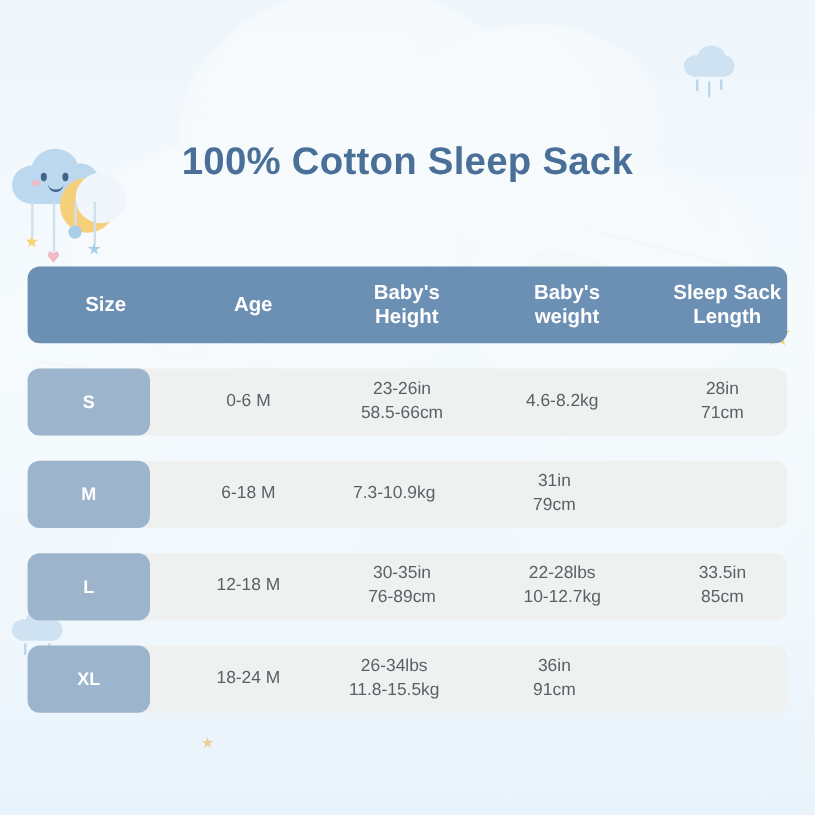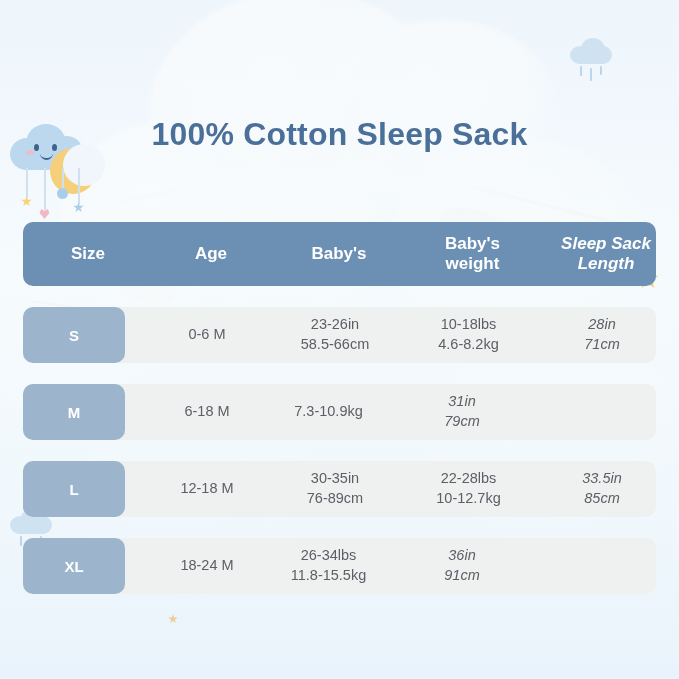--- a/index.html
+++ b/index.html
@@ -184,21 +184,21 @@
   }
   .header-row .cell {
     text-align: center;
     line-height: 1.15;
     padding: 0 2px;
   }
   .col-size   { width: 126px; flex: none; }
   .col-age    { width: 112px; flex: none; }
   .col-height { width: 136px; flex: none; }
   .col-weight { width: 123px; flex: none; }
-  .col-length { width: 136px; flex: none; font-style: italic; }
+  .col-length { width: 136px; flex: none; }
 
   .data-row {
     display: flex;
     align-items: center;
     height: 56px;
     background: #eff0f0;
     border-radius: 10px;
     margin-top: 21px;
     color: #5c6066;
     font-size: 14.5px;
@@ -314,20 +314,21 @@
 
     <div class="header-row">
       <div class="cell col-size">
         <span class="line-top">Size</span>
       </div>
       <div class="cell col-age">
         <span class="line-top">Age</span>
       </div>
       <div class="cell col-height">
         <span class="line-top">Baby's</span>
+        <span class="line-bot">Height</span>
       </div>
       <div class="cell col-weight">
         <span class="line-top">Baby's</span>
         <span class="line-bot">weight</span>
       </div>
       <div class="cell col-length">
         <span class="line-top">Sleep Sack</span>
         <span class="line-bot">Length</span>
       </div>
     </div>
@@ -335,21 +336,20 @@
     <div class="data-row">
       <div class="size-wrap">
         <div class="size-badge">S</div>
       </div>
       <div class="cell col-age">0-6 M</div>
       <div class="cell col-height">
         <span class="line-top">23-26in</span>
         <span class="line-bot">58.5-66cm</span>
       </div>
       <div class="cell col-weight">
-        <span class="line-top">10-18lbs</span>
         <span class="line-bot">4.6-8.2kg</span>
       </div>
       <div class="cell col-length">
         <span class="line-top">28in</span>
         <span class="line-bot">71cm</span>
       </div>
     </div>
 
     <div class="data-row">
       <div class="size-wrap">

